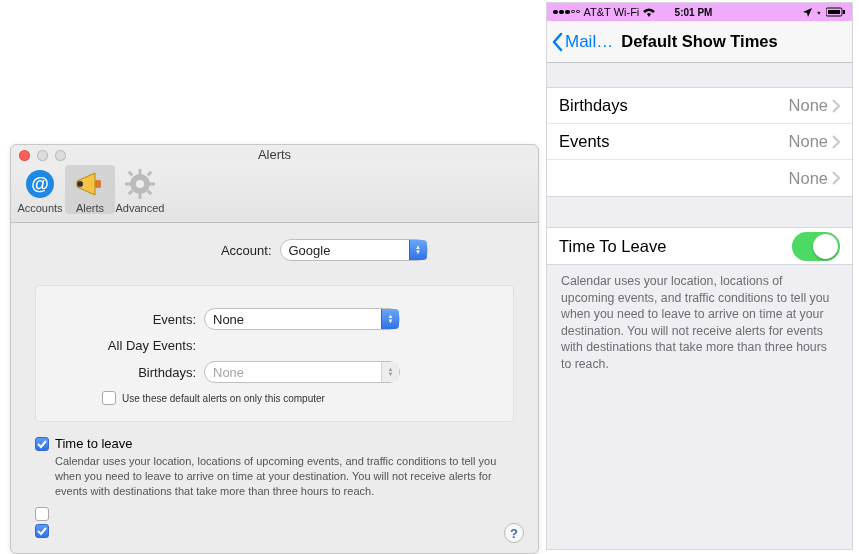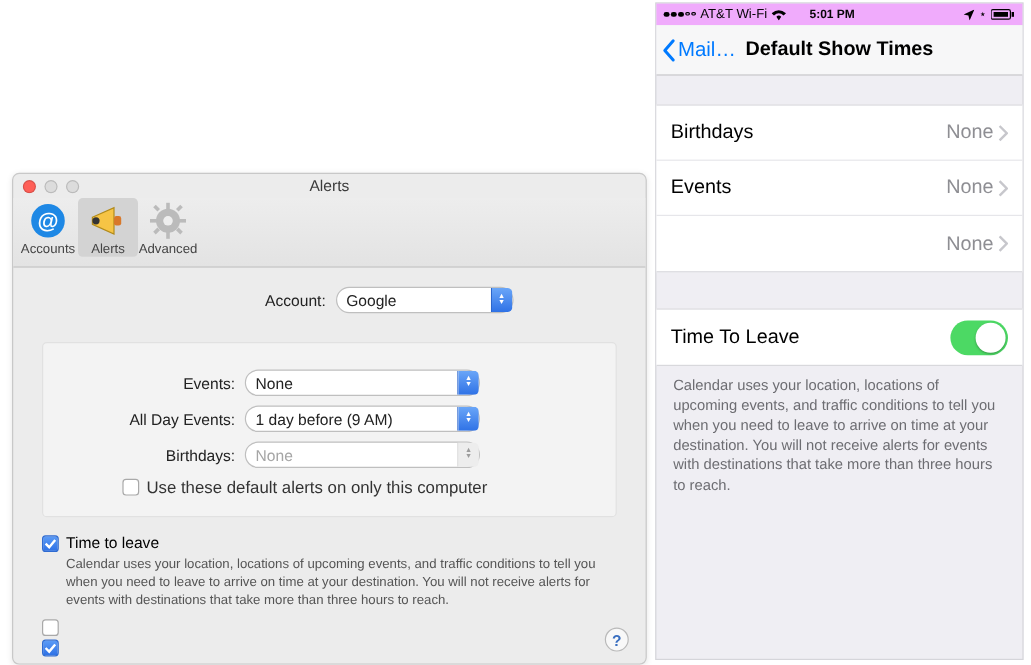--- a/index.html
+++ b/index.html
@@ -51,21 +51,21 @@
   .mac-select.disabled { color:#a5a5a5; }
   .mac-select.disabled .cap { background: #ededed; border-left:1px solid #d5d5d5; }
   .mac-select.disabled .cap span { color:#9c9c9c; }
   .inset {
     margin: 8px 24px 14px; padding: 14px 20px 14px 20px;
     background:#f3f3f3; border:1px solid #e1e1e1; border-radius:4px;
   }
   .row { display:flex; align-items:center; gap:8px; margin:8px 0; }
   .row .label-right { width: 140px; }
   .row .mac-select { width: 196px; }
-  .cb-row { display:flex; align-items:center; gap:6px; margin: 6px 0 2px 46px; font-size:14px; color:#333; }
+  .cb-row { display:flex; align-items:center; gap:6px; margin: 6px 0 2px 46px; font-size:10px; color:#333; }
   .checkbox { width:14px; height:14px; border:1px solid #a9a9a9; border-radius:3px; background:#fff; display:inline-flex; align-items:center; justify-content:center; }
   .checkbox.checked { background: linear-gradient(#5b9bf6,#2f72e6); border-color:#2f6bd1; }
   .checkbox.checked svg { display:block; }
   .checkbox svg { display:none; }
   .footer { margin: 0 24px; }
   .footer .cb { display:flex; align-items:center; gap:6px; margin:3px 0; }
   .desc { font-size:11px; color:#555; margin: 2px 0 8px 20px; line-height:1.35; }
   .help { position:absolute; right:14px; bottom:10px; width:20px; height:20px; border:1px solid #b9b9b9; border-radius:50%; background:#f8f8f8; display:flex; align-items:center; justify-content:center; color:#3a6fc0; font-size:13px; font-weight:600; }
 
   
@@ -73,21 +73,21 @@
   .status { height:18px; background:#f0abfc; display:flex; align-items:center; justify-content:space-between; padding:0 6px; font-size:11px; color:#060606; }
   .status .mid { position:absolute; left:0; right:12px; text-align:center; font-weight:600; font-size:10px; }
   .status .left, .status .right { display:flex; align-items:center; gap:4px; z-index:1; }
   .dots { display:flex; gap:1.5px; }
   .dots i { width:4.5px; height:4.5px; border-radius:50%; background:#000; display:inline-block; }
   .dots i.off { background:transparent; border:0.8px solid #000; width:3.5px; height:3.5px; }
   .nav { height: 42px; background:#f7f7f8; border-bottom:1px solid #c5c5c9; position:relative; display:flex; align-items:center; }
   .nav .back { color:#007aff; font-size:17px; display:flex; align-items:center; gap:2px; padding-left:4px; }
   .nav .title { position:absolute; left:0; right:0; text-align:center; font-size:16.5px; font-weight:600; color:#000; }
   .list { background:#fff; border-top:1px solid #d8d8dc; border-bottom:1px solid #d8d8dc; }
-  .cell { height:46px; display:flex; align-items:center; padding:0 12px; position:relative; border-bottom:1px solid #e6e6ea; }
+  .cell { height:36px; display:flex; align-items:center; padding:0 12px; position:relative; border-bottom:1px solid #e6e6ea; }
   .cell:last-child { border-bottom:none; }
   .cell .k { font-size:16.5px; color:#000; }
   .cell .v { margin-left:auto; font-size:16.5px; color:#8e8e93; margin-right:4px; }
   .cell .chev { color:#c7c7cc; }
   .gap { height: 30px; }
   .gap.sm { height: 24px; }
   .ios-switch { margin-left:auto; width:48px; height:29px; border-radius:15px; background:#4cd964; position:relative; }
   .ios-switch .knob { position:absolute; right:2px; top:2px; width:25px; height:25px; border-radius:50%; background:#fff; box-shadow:0 1px 2px rgba(0,0,0,0.3); }
   .ios-footer { font-size:12.3px; color:#6d6d72; padding: 8px 14px 0 14px; line-height:1.35; }
 
@@ -164,27 +164,20 @@
       <div class="mac-select">
         <span>None</span>
         <div class="cap">
             <span>▲</span>
             <span>▼</span>
           </div>
       </div>
     </div>
     <div class="row">
       <span class="label-right">All Day Events:</span>
-      <div class="mac-select">
-        <span>1 day before (9 AM)</span>
-        <div class="cap">
-            <span>▲</span>
-            <span>▼</span>
-          </div>
-      </div>
     </div>
     <div class="row">
       <span class="label-right">Birthdays:</span>
       <div class="mac-select disabled">
         <span>None</span>
         <div class="cap">
             <span>▲</span>
             <span>▼</span>
           </div>
       </div>

